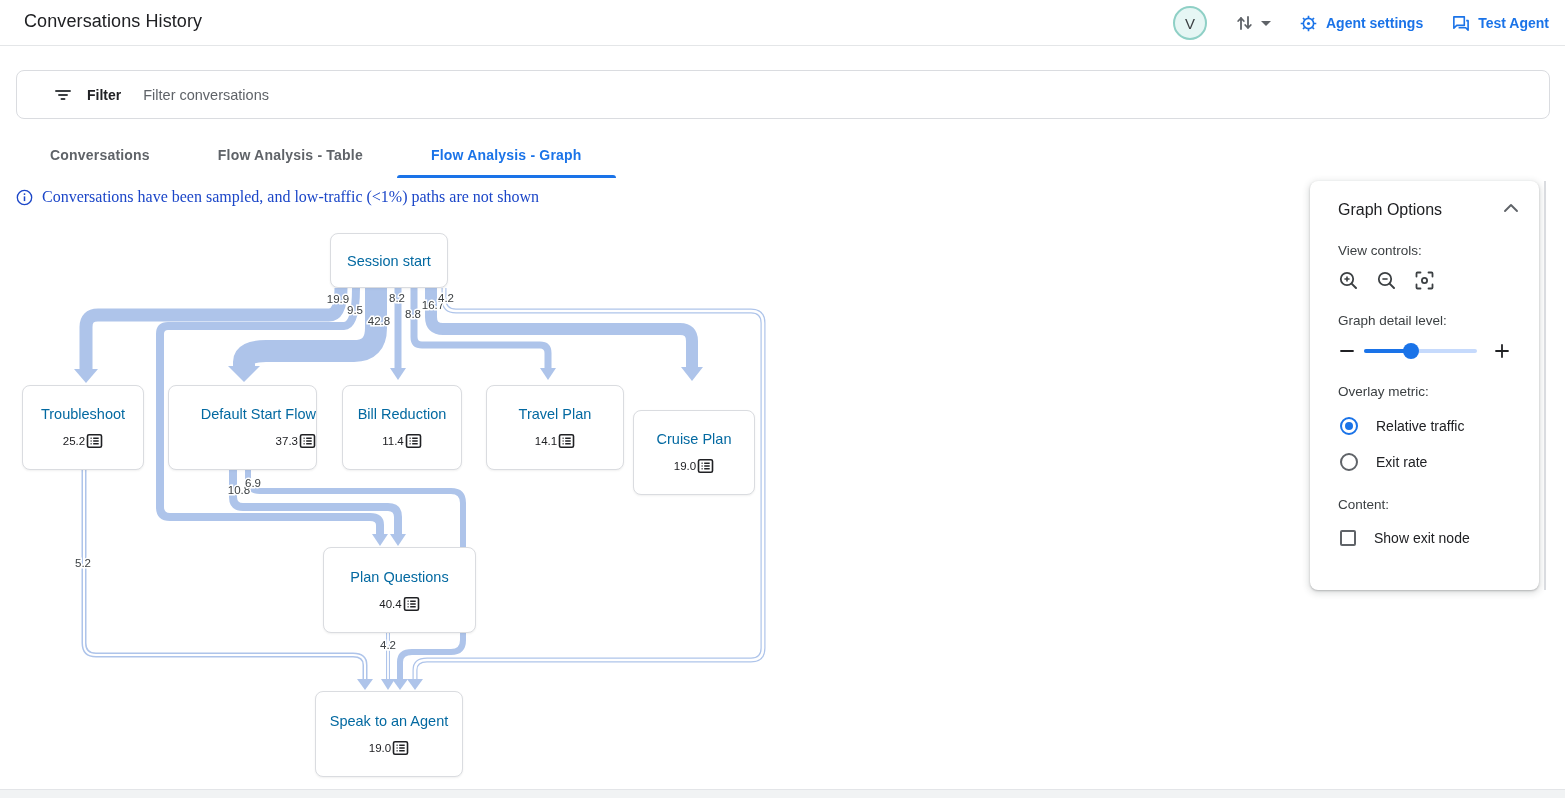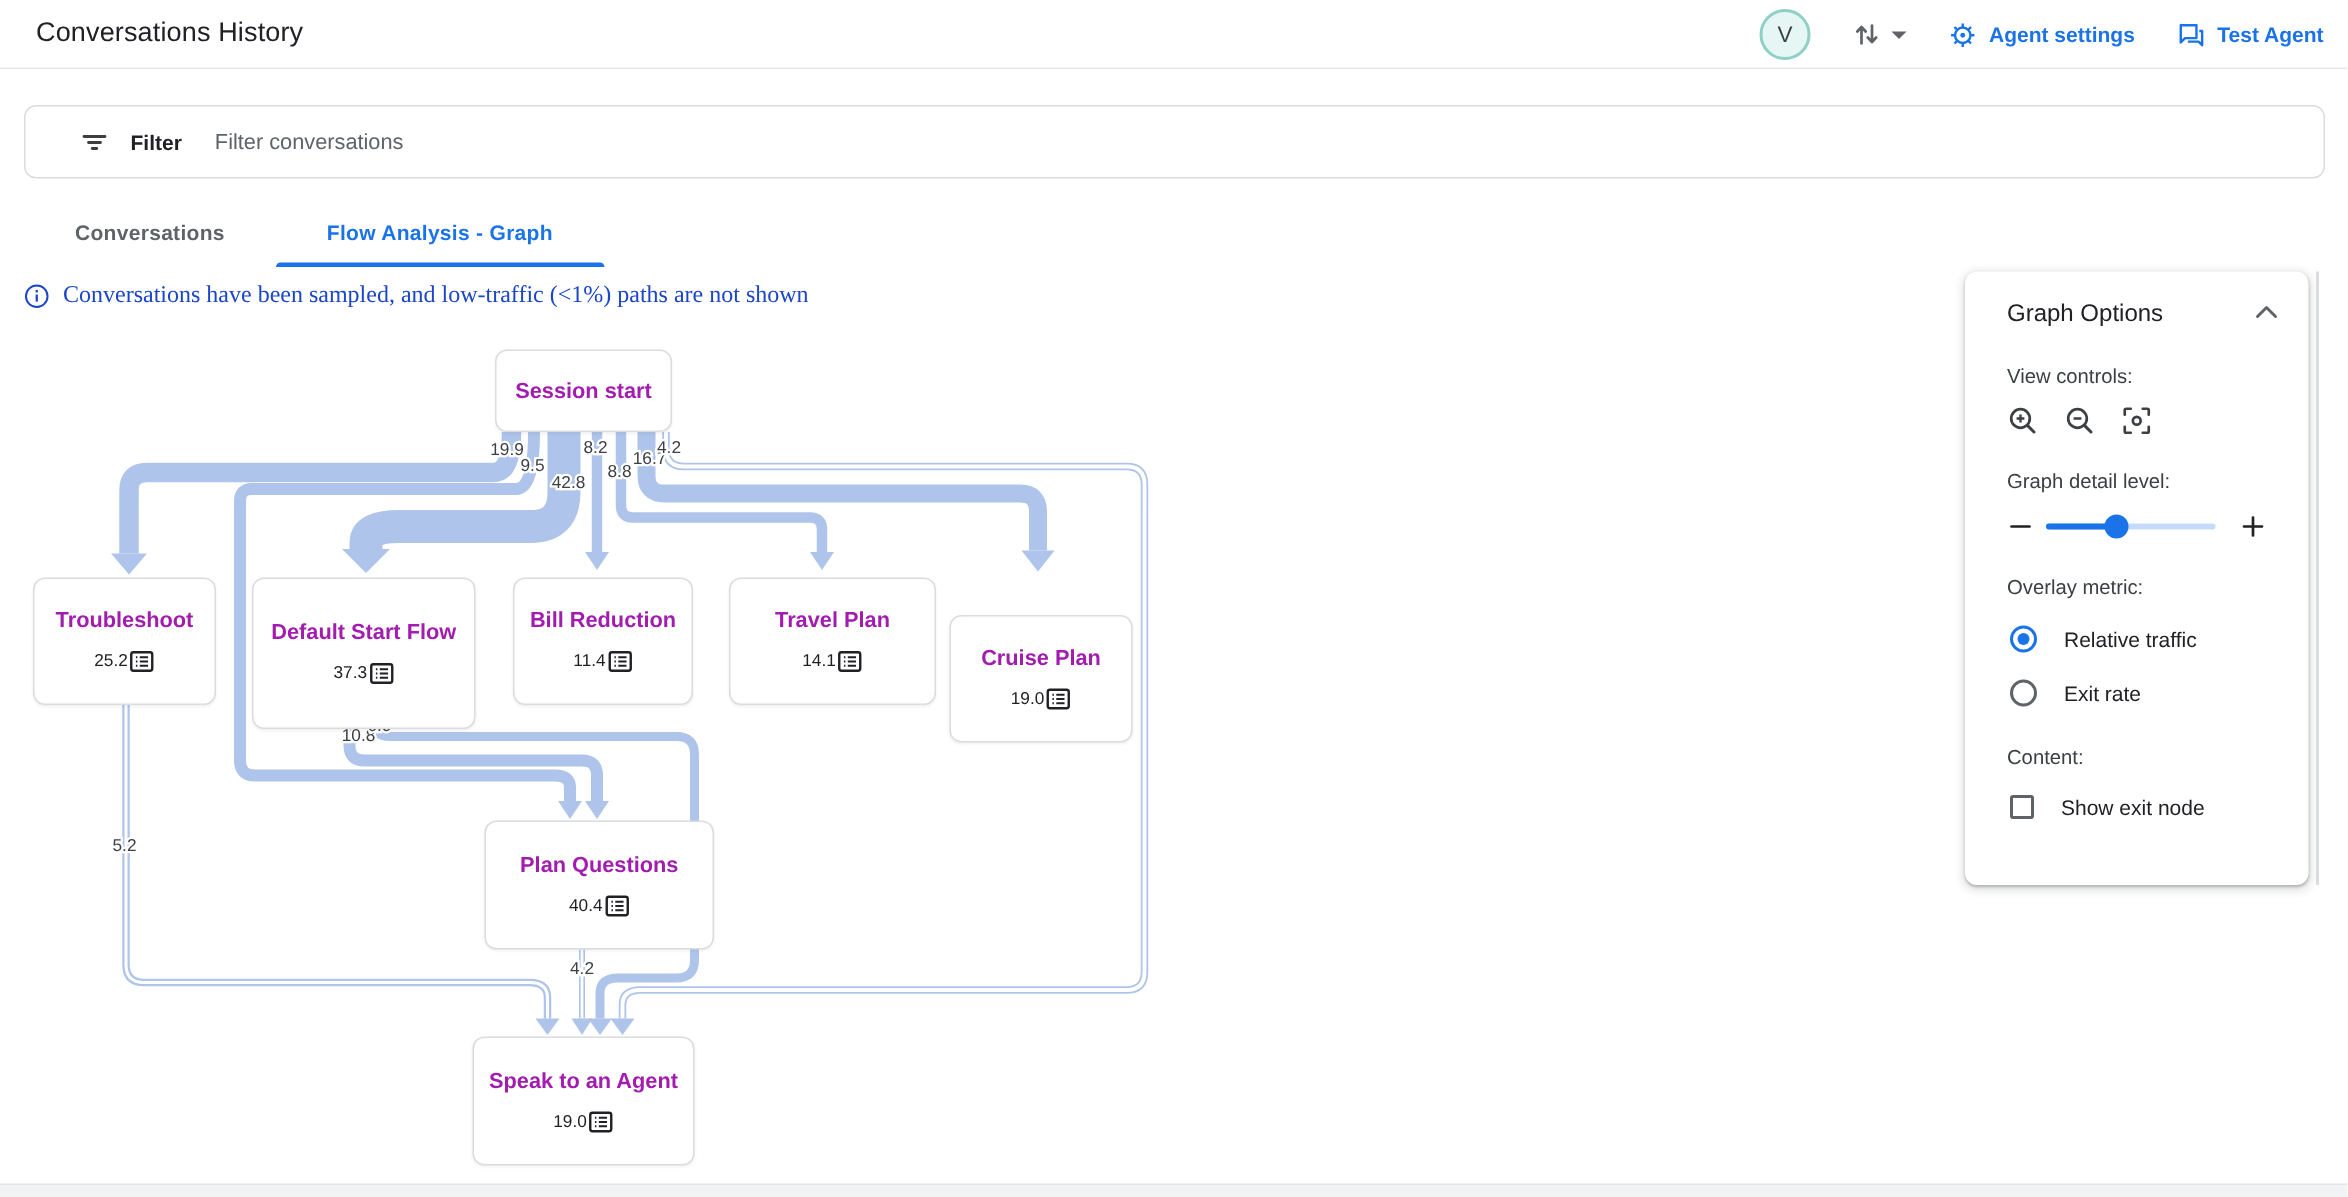--- a/index.html
+++ b/index.html
@@ -26,21 +26,21 @@
   .tab.active { color:#1a73e8; }
   .tab.active::after { content:""; position:absolute; left:0; right:0; bottom:0; height:3px; background:#1a73e8; border-radius:3px 3px 0 0; }
 
   
   .notice { position:absolute; left:16px; top:188px; display:flex; align-items:center; gap:9px; color:#1b46c8; }
   .notice-text { font-family:"Liberation Serif", serif; font-size:16px; }
 
   
   #edges-svg { position:absolute; left:0; top:215px; }
   .gnode { position:absolute; background:#fff; border:1px solid #dadce0; border-radius:8px; box-shadow:0 1px 2px rgba(60,64,67,.08); display:flex; flex-direction:column; align-items:center; justify-content:center; gap:11px; }
-  .gnode .ntitle { font-size:14.5px; color:#a21caf;font-weight:bold; }
+  .gnode .ntitle { font-size:14.5px; color:#0369a1; }
   .nvalue { display:flex; align-items:center; gap:1px; }
   .nvalue .num { font-size:11.5px; color:#202124; }
   .tbl-icon { cursor:pointer; display:block; }
   .edge-label { font-size:11.5px; fill:#3c4043; paint-order:stroke; stroke:#ffffff; stroke-width:3px; font-family:"Liberation Sans", sans-serif; }
 
   
   .panel { position:absolute; left:1310px; top:181px; width:229px; height:409px; background:#fff; border-radius:8px; box-shadow:0 1px 2px rgba(60,64,67,.3), 0 2px 6px 2px rgba(60,64,67,.15); padding:20px 28px; }
   .panel h3 { font-size:16px; font-weight:500; color:#202124; }
   .panel .chevron { position:absolute; right:20px; top:22px; cursor:pointer; }
   .sec-label { font-size:13.5px; color:#3c4043; }
@@ -98,20 +98,21 @@
   <div class="filterbar">
     <svg width="20" height="20" viewBox="0 0 20 20">
       <path d="M3 6 H17 M6 10 H14 M8.5 14 H11.5" stroke="#3c4043" stroke-width="1.9" stroke-linecap="round"></path>
     </svg>
     <span class="filter-label">Filter</span>
     <span class="filter-placeholder">Filter conversations</span>
   </div>
 
   <div class="tabs">
     <div class="tab">Conversations</div>
+    <div class="tab">Flow Analysis - Table</div>
     <div class="tab active">Flow Analysis - Graph</div>
   </div>
 
   <div class="notice">
     <svg width="17" height="17" viewBox="0 0 18 18">
       <circle cx="9" cy="9" r="7.6" fill="none" stroke="#1b46c8" stroke-width="1.4"></circle>
       <rect x="8.2" y="7.8" width="1.6" height="5" fill="#1b46c8"></rect>
       <rect x="8.2" y="4.6" width="1.6" height="1.7" fill="#1b46c8"></rect>
     </svg>
     <span class="notice-text">Conversations have been sampled, and low-traffic (&lt;1%) paths are not shown</span>
@@ -185,21 +186,21 @@
       <span class="num">25.2</span>
       <svg class="tbl-icon" width="17" height="16" viewBox="0 0 17 16">
           <rect x="1.5" y="1.8" width="14" height="12.4" rx="1.5" fill="none" stroke="#202124" stroke-width="1.6"></rect>
           <g stroke="#202124" stroke-width="1.4">
             <path d="M4.6 5.2 h1 M7.2 5.2 h5.5 M4.6 8 h1 M7.2 8 h5.5 M4.6 10.8 h1 M7.2 10.8 h5.5"></path>
           </g>
         </svg>
     </div>
   </div>
 
-  <div class="gnode" style="left:168px;top:385px;width:149px;height:101px;">
+  <div class="gnode" style="left:168px;top:385px;width:149px;height:85px;align-items:flex-end;">
     <div class="ntitle">Default Start Flow</div>
     <div class="nvalue">
       <span class="num">37.3</span>
       <svg class="tbl-icon" width="17" height="16" viewBox="0 0 17 16">
           <rect x="1.5" y="1.8" width="14" height="12.4" rx="1.5" fill="none" stroke="#202124" stroke-width="1.6"></rect>
           <g stroke="#202124" stroke-width="1.4">
             <path d="M4.6 5.2 h1 M7.2 5.2 h5.5 M4.6 8 h1 M7.2 8 h5.5 M4.6 10.8 h1 M7.2 10.8 h5.5"></path>
           </g>
         </svg>
     </div>

